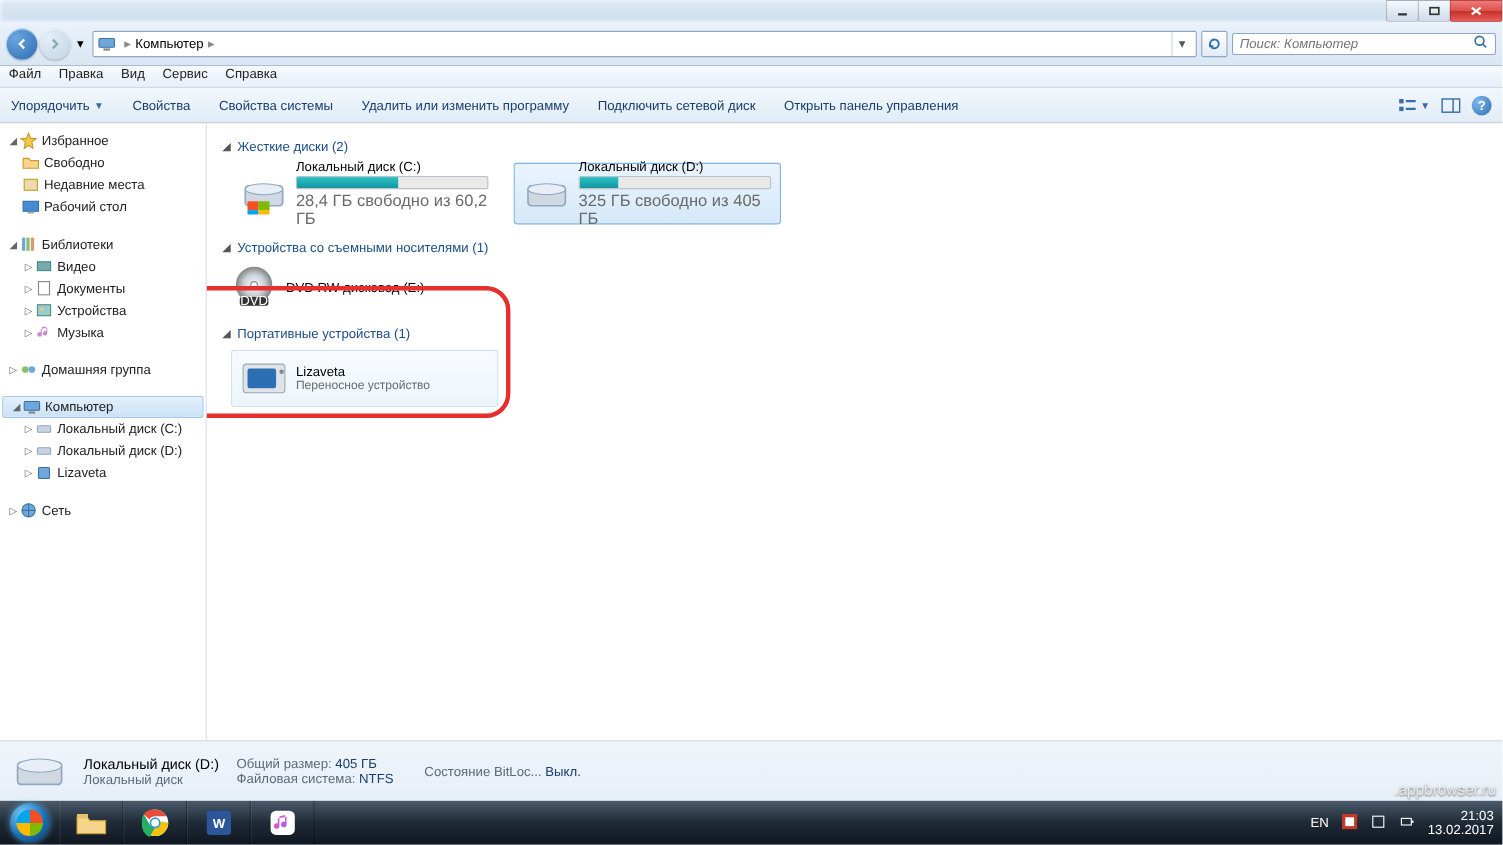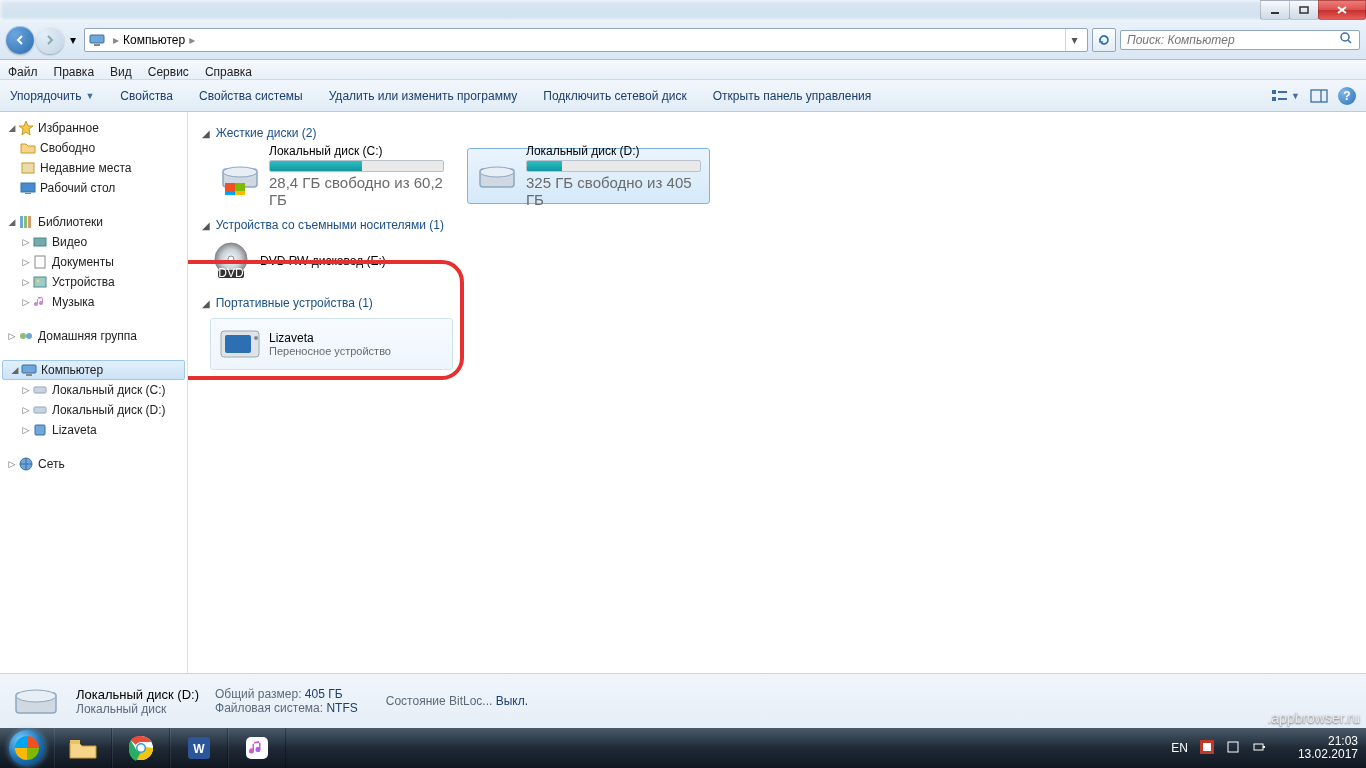--- a/index.html
+++ b/index.html
@@ -23,21 +23,21 @@
 .addrbox .ico{width:16px;height:16px;margin-right:4px;}
 .addrbox .sep{color:#888;margin:0 4px;}
 .addrbox .crumb{color:#000;}
 .addrbox .spacer{flex:1;}
 .addrbox .dd{width:18px;text-align:center;color:#555;border-left:1px solid #cbd6e2;height:100%;display:flex;align-items:center;justify-content:center;}
 .refreshbtn{width:24px;height:24px;border:1px solid #8fa7c0;background:linear-gradient(#fefefe,#e3ecf5);border-radius:2px;display:flex;align-items:center;justify-content:center;margin-right:4px;}
 .searchbox{width:240px;height:20px;background:#fff;border:1px solid #8fa7c0;border-radius:2px;display:flex;align-items:center;padding:0 6px;}
 .searchbox input{border:none;outline:none;flex:1;font-style:italic;color:#888;}
 .searchbox .sico{color:#3a6ea5;}
 
-.menubar{position:absolute;top:60px;left:0;right:0;height:20px;background:linear-gradient(#f6fafe,#e7eff8);display:flex;align-items:flex-end;padding:0 8px;border-bottom:1px solid #cfd9e4;}
+.menubar{position:absolute;top:60px;left:0;right:0;height:20px;background:linear-gradient(#f6fafe,#e7eff8);display:flex;align-items:flex-start;padding:0 8px;border-bottom:1px solid #cfd9e4;}
 .menubar span{margin-right:16px;color:#222;}
 
 .toolbar{position:absolute;top:80px;left:0;right:0;height:32px;background:linear-gradient(#f2f7fc,#e1ecf6);display:flex;align-items:center;padding:0 10px;border-bottom:1px solid #bccbdc;}
 .toolbar .tbtn{margin-right:26px;color:#1a3e6e;display:flex;align-items:center;}
 .toolbar .tbtn .dd{margin-left:4px;font-size:9px;color:#3a6ea5;}
 .toolbar .rightbtns{margin-left:auto;display:flex;gap:10px;align-items:center;}
 .iconbtn{display:flex;align-items:center;gap:2px;}
 .helpbtn{width:18px;height:18px;border-radius:50%;background:radial-gradient(circle at 30% 30%,#7fb7ec,#2d6fb3);color:#fff;display:flex;align-items:center;justify-content:center;font-weight:bold;}
 
 .sidebar{position:absolute;top:112px;left:0;width:188px;bottom:95px;border-right:1px solid #d8e1ea;padding:6px 0;overflow:hidden;}
@@ -76,21 +76,21 @@
 .details .dval{color:#1a3e6e;}
 .details .smallbar{width:120px;height:12px;background:#e9e9e9;border:1px solid #b9c2cc;border-radius:2px;overflow:hidden;display:inline-block;vertical-align:middle;}
 .details .smallbar .fill{height:100%;background:linear-gradient(#29c0c4,#1596a0);}
 
 .taskbar{position:absolute;left:0;right:0;bottom:0;height:40px;background:linear-gradient(#4a5a6a,#1f2a36 50%,#0f1620);display:flex;align-items:center;}
 .startbtn{width:54px;height:40px;display:flex;align-items:center;justify-content:center;}
 .orb{width:36px;height:36px;border-radius:50%;background:radial-gradient(circle at 35% 30%,#7fd1ff,#1a6fb3 55%,#0b3558);position:relative;box-shadow:0 0 6px rgba(120,200,255,.6);}
 .orb::after{content:"";position:absolute;inset:6px;border-radius:50%;background:conic-gradient(#f25022 0 25%,#7fba00 25% 50%,#ffb900 50% 75%,#00a4ef 75% 100%);filter:blur(.3px);}
 .tbitem{width:58px;height:40px;display:flex;align-items:center;justify-content:center;border-left:1px solid rgba(255,255,255,.08);border-right:1px solid rgba(0,0,0,.3);}
 .tray{margin-left:auto;display:flex;align-items:center;height:100%;padding-right:8px;color:#fff;gap:12px;}
-.tray .clock{text-align:right;font-size:11px;line-height:13px;margin-left:20px;}
+.tray .clock{text-align:right;font-size:11px;line-height:13px;}
 .watermark{position:absolute;right:6px;bottom:42px;color:#e8e8e8;font-size:14px;text-shadow:0 1px 2px rgba(0,0,0,.6);}
 </style>
 </head>
 <body>
 
 <div class="backdrop"></div>
 
 <div class="titlebar">
   <div class="titlebtn">
       <svg viewBox="0 0 12 10">

